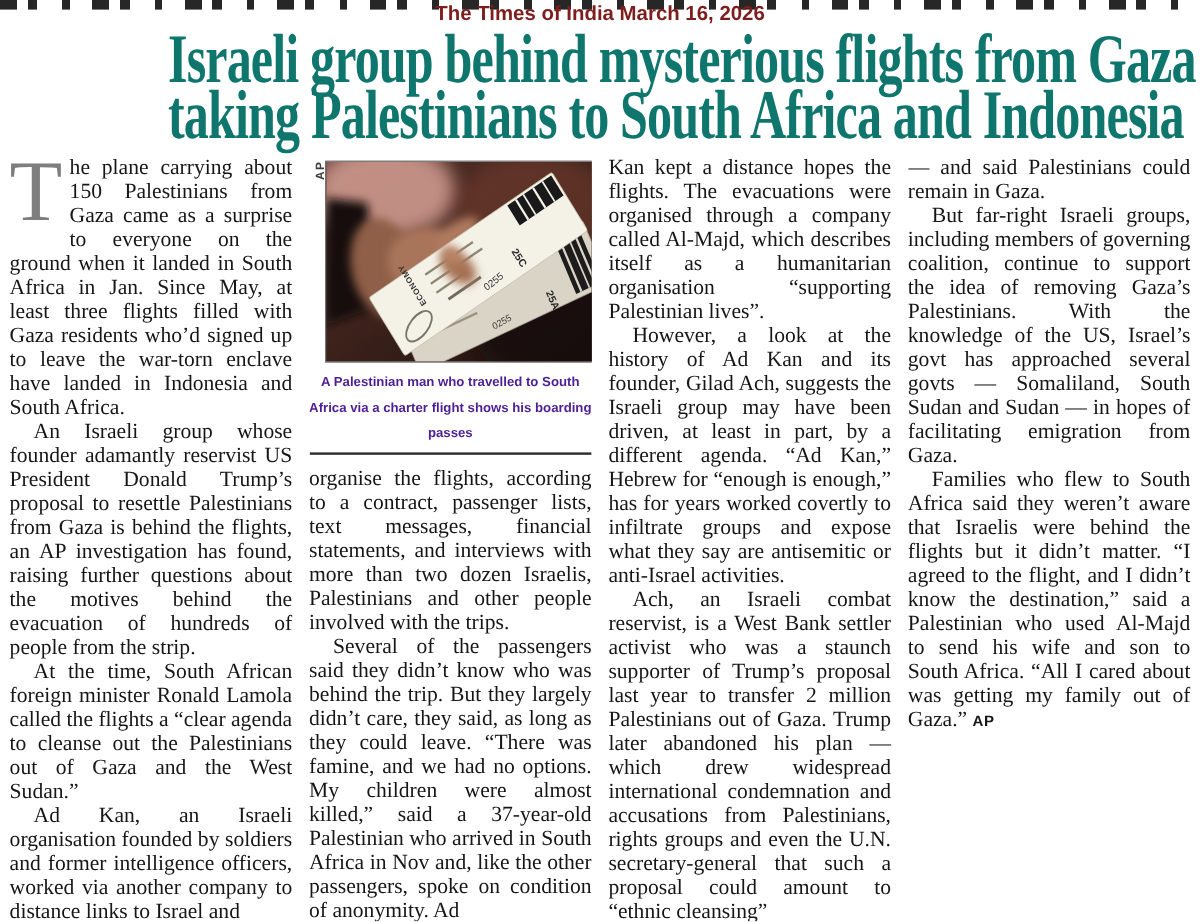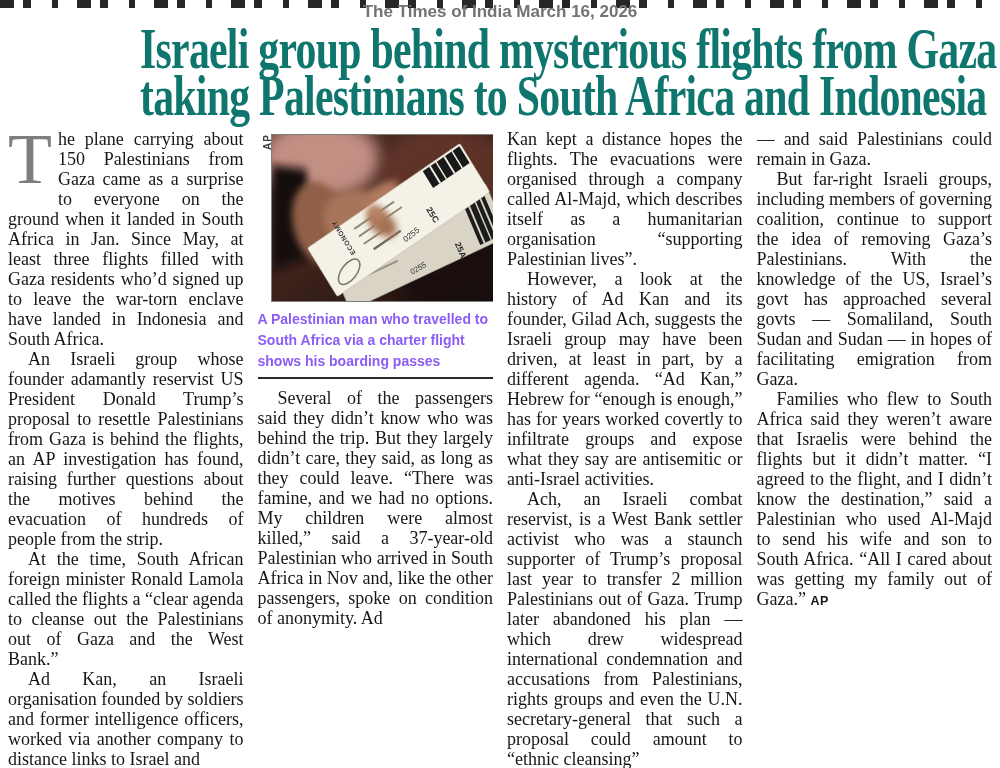--- a/index.html
+++ b/index.html
@@ -28,46 +28,46 @@
   .dropcap{float:left;font-size:72px;line-height:58px;height:60px;
     padding:1px 6px 0 0;color:#7e7e7e;}
 
   .figure{position:relative;margin:5px 0 0 13px;}
   .credit{position:absolute;left:-13px;top:0;writing-mode:vertical-rl;transform:rotate(180deg);
     font-family:"Liberation Sans","DejaVu Sans",sans-serif;font-weight:700;font-size:10px;
     letter-spacing:1px;color:#3c3c3c;}
   .photo{display:block;width:100%;height:166px;border:1px solid #7d7d7d;background:#2c1b15;}
 
   .caption{font-family:"Liberation Sans","DejaVu Sans",sans-serif;font-weight:700;
-    font-size:14px;line-height:21px;text-align:left;color:#8b5cf6;margin:7px 0 5px 0;}
+    font-size:11px;line-height:21px;text-align:center;color:#4c1d95;margin:7px 0 5px 0;}
   .caption-rule{border:none;border-top:2px solid #2b2b2b;margin:0 0 9px 0;}
 
   .byline{font-family:"Liberation Sans","DejaVu Sans",sans-serif;font-weight:700;
     font-size:12.5px;letter-spacing:.5px;}
 </style>
 </head>
 <body>
 
 <div class="page">
 
   <div class="crop-strip"></div>
 
-  <div class="masthead" style="color:#737373;">The Times of India March 16, 2026</div>
+  <div class="masthead" style="color:#7f1d1d;">The Times of India March 16, 2026</div>
 
   <h1 class="headline">
     <span class="hl-line">Israeli group behind mysterious flights from Gaza</span>
     <span class="hl-line">taking Palestinians to South Africa and Indonesia</span>
   </h1>
 
   <div class="columns">
 
     <div class="col">
       <p><span class="dropcap">T</span><span>he plane carrying about 150 Palestinians from Gaza came as a surprise to everyone on the ground when it landed in South Africa in Jan. Since May, at least three flights filled with Gaza residents who’d signed up to leave the war-torn enclave have landed in Indonesia and South Africa.</span></p>
       <p class="ind">An Israeli group whose founder adamantly reservist US President Donald Trump’s proposal to resettle Palestinians from Gaza is behind the flights, an AP investigation has found, raising further questions about the motives behind the evacuation of hundreds of people from the strip.</p>
-      <p class="ind">At the time, South African foreign minister Ronald Lamola called the flights a “clear agenda to cleanse out the Palestinians out of Gaza and the West Bank.”</p>
+      <p class="ind">At the time, South African foreign minister Ronald Lamola called the flights a “clear agenda to cleanse out the Palestinians out of Gaza and the West Sudan.”</p>
       <p class="ind">Ad Kan, an Israeli organisation founded by soldiers and former intelligence officers, worked via another company to distance links to Israel and</p>
     </div>
 
     <div class="col">
       <div class="figure">
         <span class="credit">AP</span>
         <svg class="photo" viewBox="0 0 235 166" preserveAspectRatio="none">
           <defs>
             <filter id="blur8" x="-40%" y="-40%" width="180%" height="180%">
                 <feGaussianBlur stdDeviation="8"></feGaussianBlur>
@@ -131,20 +131,21 @@
               <text x="-12" y="6" font-size="8.5" fill="#333" font-family="Liberation Sans, sans-serif" transform="rotate(-4 -12 6)">0255</text>
             </g>
           </g>
 
           <ellipse cx="116" cy="88" rx="11" ry="18" fill="#a57152" transform="rotate(-52 116 88)" filter="url(#blur4)"></ellipse>
           <ellipse cx="110" cy="78" rx="7" ry="10" fill="#b88263" transform="rotate(-52 110 78)" filter="url(#blur4)"></ellipse>
         </svg>
       </div>
       <div class="caption">A Palestinian man who travelled to South Africa via a charter flight shows his boarding passes</div>
       <hr class="caption-rule">
+      <p>organise the flights, according to a contract, passenger lists, text messages, financial statements, and interviews with more than two dozen Israelis, Palestinians and other people involved with the trips.</p>
       <p class="ind">Several of the passengers said they didn’t know who was behind the trip. But they largely didn’t care, they said, as long as they could leave. “There was famine, and we had no options. My children were almost killed,” said a 37-year-old Palestinian who arrived in South Africa in Nov and, like the other passengers, spoke on condition of anonymity. Ad</p>
     </div>
 
     <div class="col">
       <p>Kan kept a distance hopes the flights. The evacuations were organised through a company called Al-Majd, which describes itself as a humanitarian organisation “supporting Palestinian lives”.</p>
       <p class="ind">However, a look at the history of Ad Kan and its founder, Gilad Ach, suggests the Israeli group may have been driven, at least in part, by a different agenda. “Ad Kan,” Hebrew for “enough is enough,” has for years worked covertly to infiltrate groups and expose what they say are antisemitic or anti-Israel activities.</p>
       <p class="ind">Ach, an Israeli combat reservist, is a West Bank settler activist who was a staunch supporter of Trump’s proposal last year to transfer 2 million Palestinians out of Gaza. Trump later abandoned his plan — which drew widespread international condemnation and accusations from Palestinians, rights groups and even the U.N. secretary-general that such a proposal could amount to “ethnic cleansing”</p>
     </div>
 
     <div class="col">

